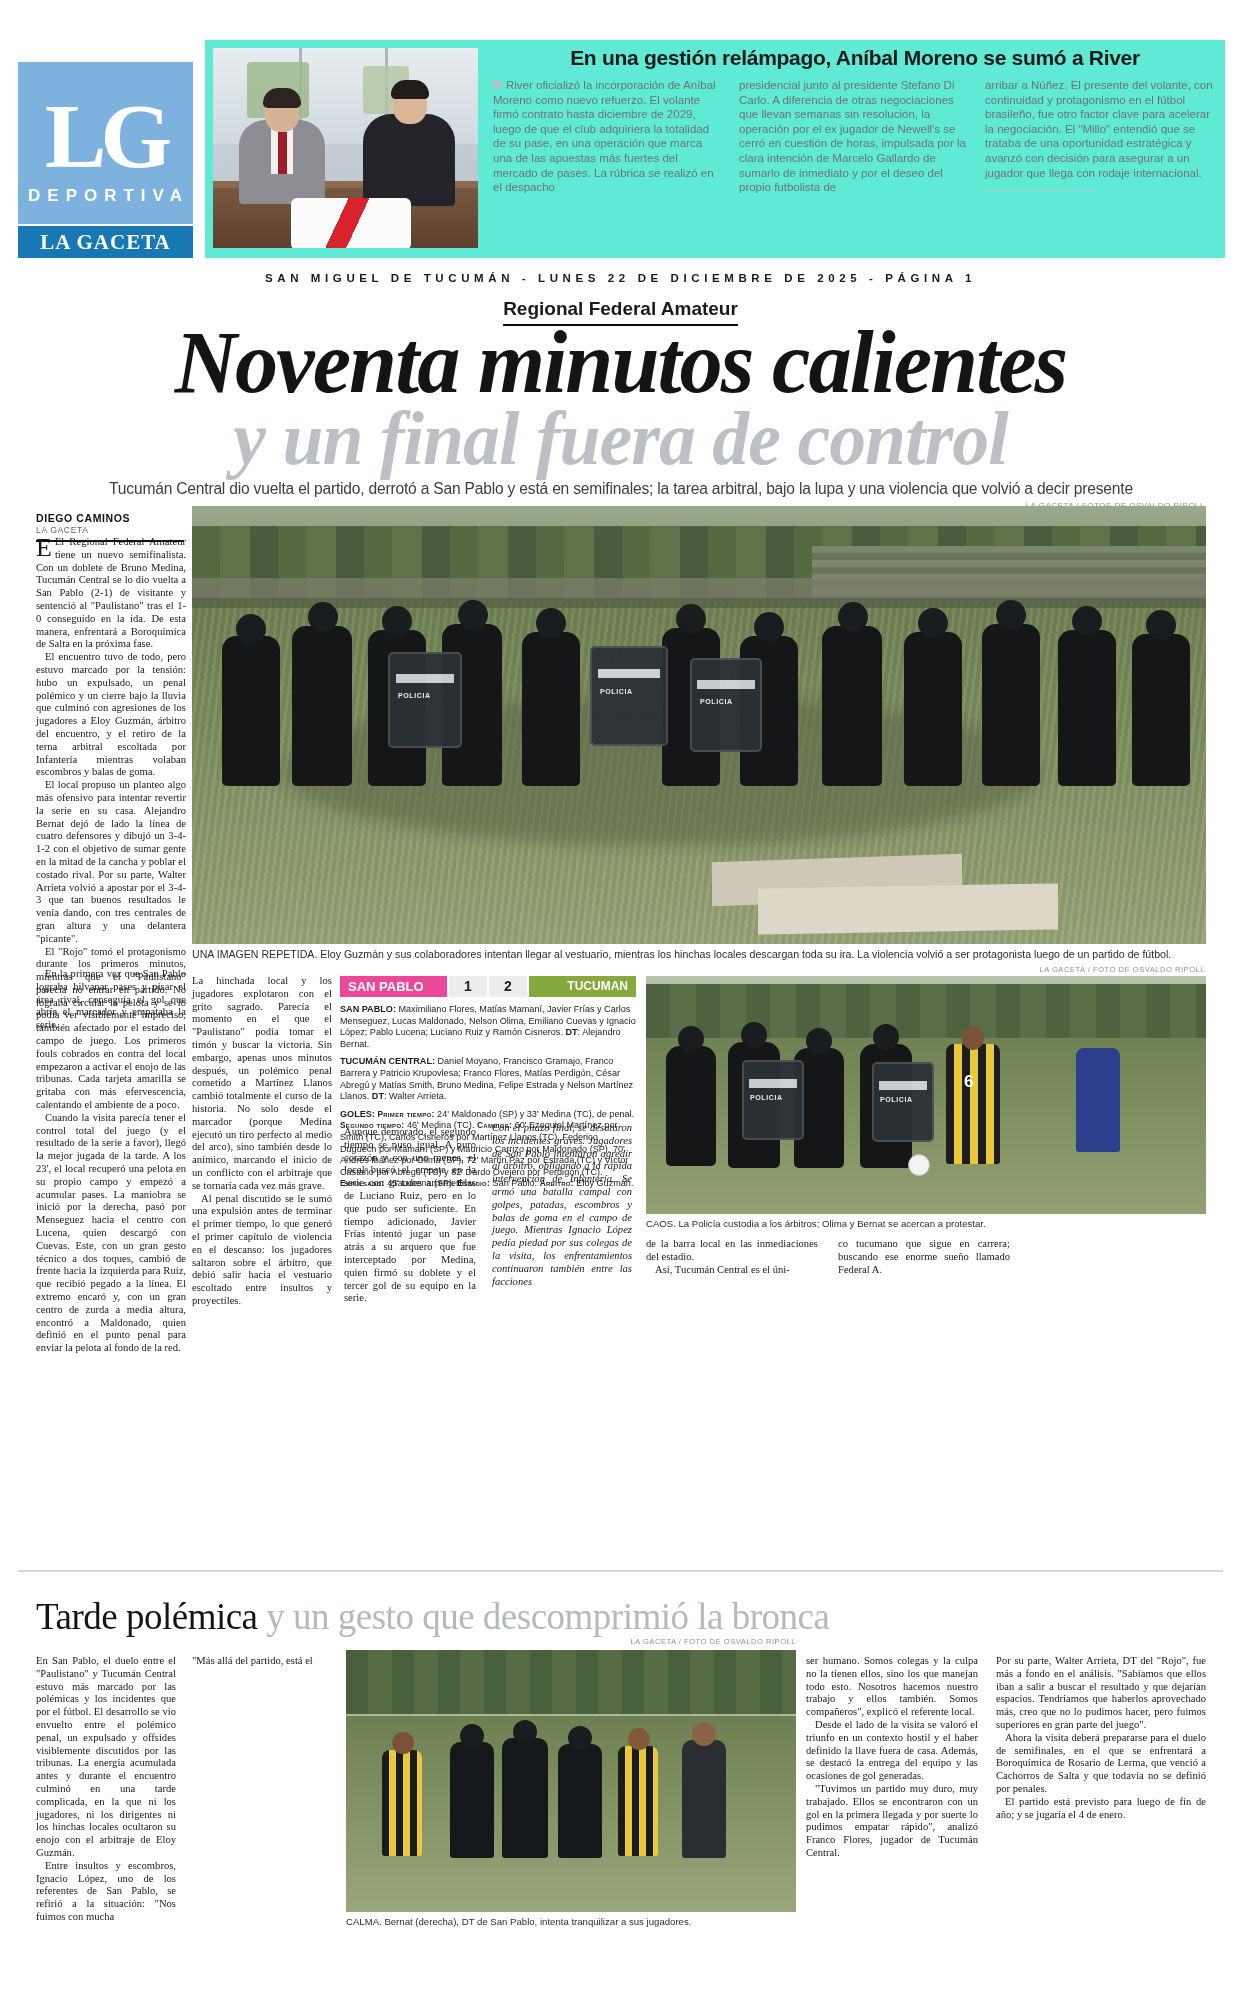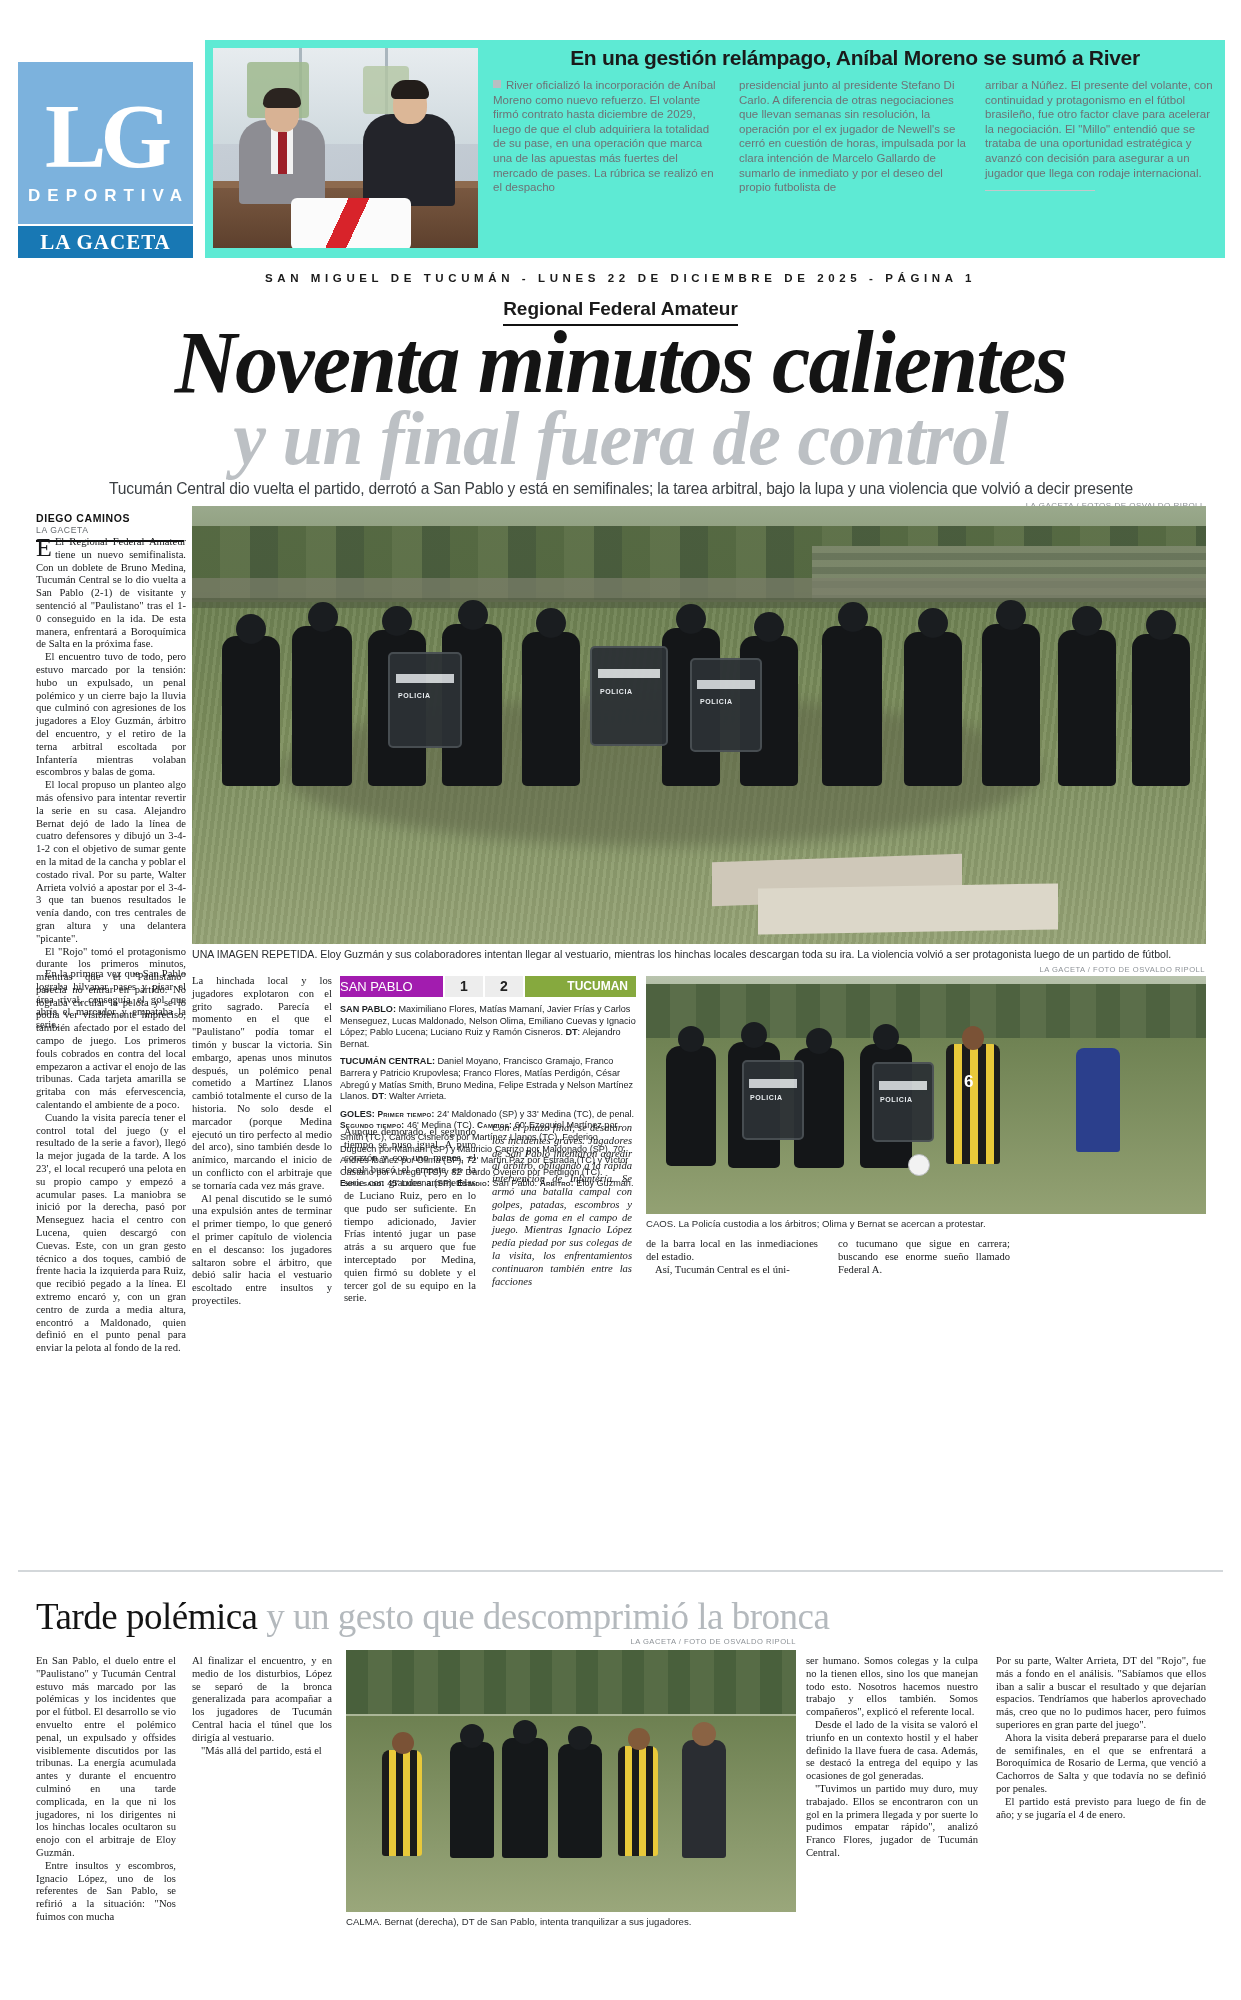--- a/index.html
+++ b/index.html
@@ -168,21 +168,21 @@
     position:absolute; left:192px; top:975px; width:140px; height:280px;
     font-family:"Liberation Serif", serif; font-size:10.6px; line-height:12.8px;
     text-align:justify; color:#16181a;
   }
   .col2 p { margin:0; text-indent:9px; }
   .col2 p:first-child { text-indent:0; }
 
   
   .score-wrap { position:absolute; left:340px; top:976px; width:296px; }
   .score-bar { display:flex; height:21px; }
-  .sb-team1 { flex:1; background:#a21caf; color:#fff; font-size:13px; font-weight:normal; line-height:21px; }
+  .sb-team1 { flex:1; background:#ec4899; color:#fff; font-size:13px; font-weight:bold; line-height:21px; padding-left:8px; }
   .sb-num { width:40px; background:#ededed; color:#222; font-size:14px; font-weight:bold; text-align:center; line-height:21px; border-left:2px solid #fff; }
   .sb-team2 { flex:1; background:#86a93e; color:#fff; font-size:12px; font-weight:bold; line-height:21px; text-align:right; padding-right:8px; border-left:2px solid #fff; }
   .ficha { margin-top:7px; font-size:9.1px; line-height:11.6px; color:#1b1e21; }
   .ficha p { margin:0 0 6px 0; }
   .ficha b { font-weight:bold; }
   .sc { font-variant:small-caps; font-weight:bold; font-size:8.3px; letter-spacing:.3px; }
 
   .col-mid3 {
     position:absolute; left:340px; top:1122px; width:140px; height:134px;
     font-family:"Liberation Serif", serif; font-size:10.6px; line-height:12.8px;
@@ -484,21 +484,20 @@
   <div class="bot-head">
     <span>Tarde polémica</span>
     <span class="grey">y un gesto que descomprimió la bronca</span>
   </div>
 
   <div class="bcol bcol1">
     <p>En San Pablo, el duelo entre el "Paulistano" y Tucumán Central estuvo más marcado por las polémicas y los incidentes que por el fútbol. El desarrollo se vio envuelto entre el polémico penal, un expulsado y offsides visiblemente discutidos por las tribunas. La energía acumulada antes y durante el encuentro culminó en una tarde complicada, en la que ni los jugadores, ni los dirigentes ni los hinchas locales ocultaron su enojo con el arbitraje de Eloy Guzmán.</p>
     <p>Entre insultos y escombros, Ignacio López, uno de los referentes de San Pablo, se refirió a la situación: "Nos fuimos con mucha</p>
   </div>
   <div class="bcol bcol2">
-    <p>Al finalizar el encuentro, y en medio de los disturbios, López se separó de la bronca generalizada para acompañar a los jugadores de Tucumán Central hacia el túnel que los dirigía al vestuario.</p>
     <p>"Más allá del partido, está el</p>
   </div>
 
   <div class="bp-credit">LA GACETA / FOTO DE OSVALDO RIPOLL</div>
   <div class="bphoto">
     <div class="bp-sky"></div>
     <div class="bp-trees"></div>
     <div class="bp-grass"></div>
     <div class="bp-cop" style="left:104px; top:92px; width:44px; height:116px;"></div>
     <div class="cop-head" style="left:114px; top:74px; width:24px; height:24px;"></div>

